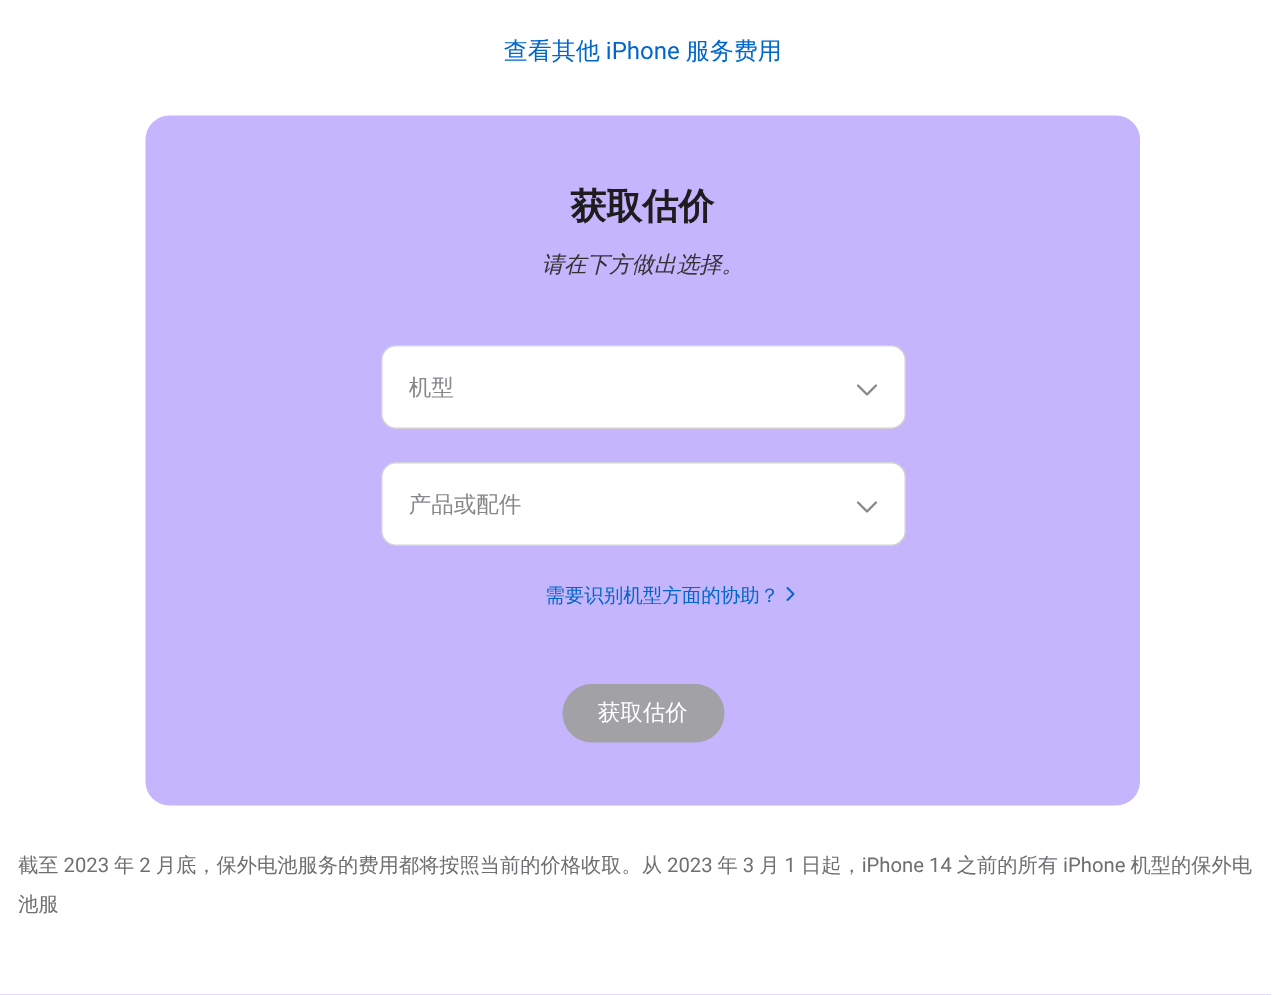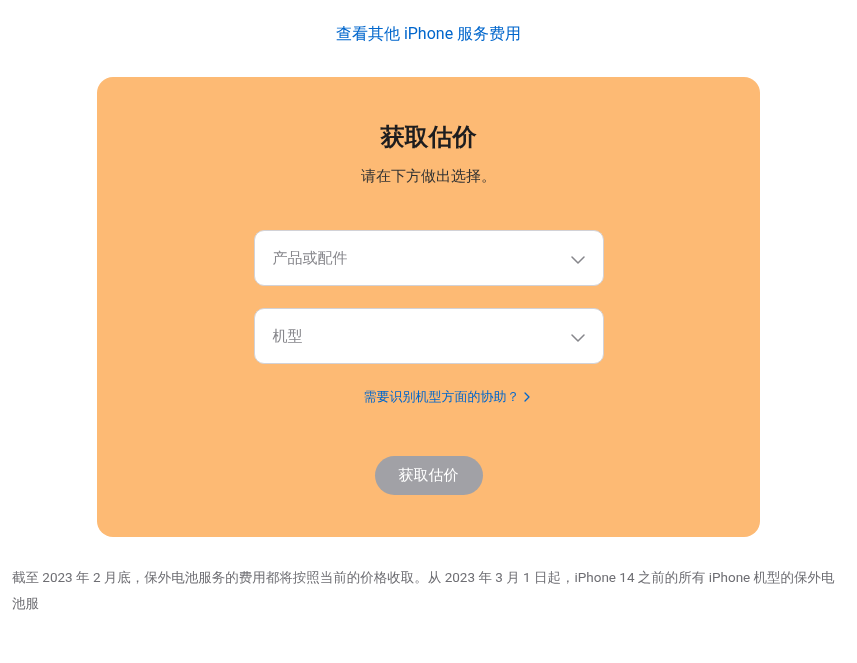--- a/index.html
+++ b/index.html
@@ -18,37 +18,38 @@
       text-align: center;
       padding-top: 24px;
       padding-bottom: 32px;
     }
     .top-link a {
       color: #0066cc;
       text-decoration: none;
       font-size: 16px;
     }
     .card {
-      background: #fdba74;
+      background: #c4b5fd;
       border-radius: 16px;
       width: 663px;
       margin: 0 auto;
       padding: 44px 40px 42px 40px;
       text-align: center;
     }
     .card-title {
       font-size: 24px;
       font-weight: 600;
       color: #1d1d1f;
       margin-bottom: 14px;
     }
     .card-subtitle {
       font-size: 15px;
       color: #333333;
       margin-bottom: 44px;
+      font-style: italic;
     }
     .select-wrapper {
       width: 350px;
       margin: 0 auto 22px auto;
       position: relative;
     }
     .select-box {
       width: 100%;
       height: 56px;
       background: #ffffff;
@@ -105,32 +106,32 @@
 <div class="top-link">
   <a href="#">查看其他 iPhone 服务费用</a>
 </div>
 
 <div class="card">
   <div class="card-title">获取估价</div>
   <div class="card-subtitle">请在下方做出选择。</div>
 
   <div class="select-wrapper">
     <div class="select-box">
-      <span class="select-placeholder">产品或配件</span>
+      <span class="select-placeholder">机型</span>
       <span class="chevron-icon">
         <svg width="14" height="8" viewBox="0 0 14 8" fill="none">
             <path d="M1 1L7 7L13 1" stroke="#86868b" stroke-width="1.5" stroke-linecap="round" stroke-linejoin="round"></path>
           </svg>
       </span>
     </div>
   </div>
 
   <div class="select-wrapper">
     <div class="select-box">
-      <span class="select-placeholder">机型</span>
+      <span class="select-placeholder">产品或配件</span>
       <span class="chevron-icon">
         <svg width="14" height="8" viewBox="0 0 14 8" fill="none">
             <path d="M1 1L7 7L13 1" stroke="#86868b" stroke-width="1.5" stroke-linecap="round" stroke-linejoin="round"></path>
           </svg>
       </span>
     </div>
   </div>
 
   <div class="help-link">
     <a href="#">

